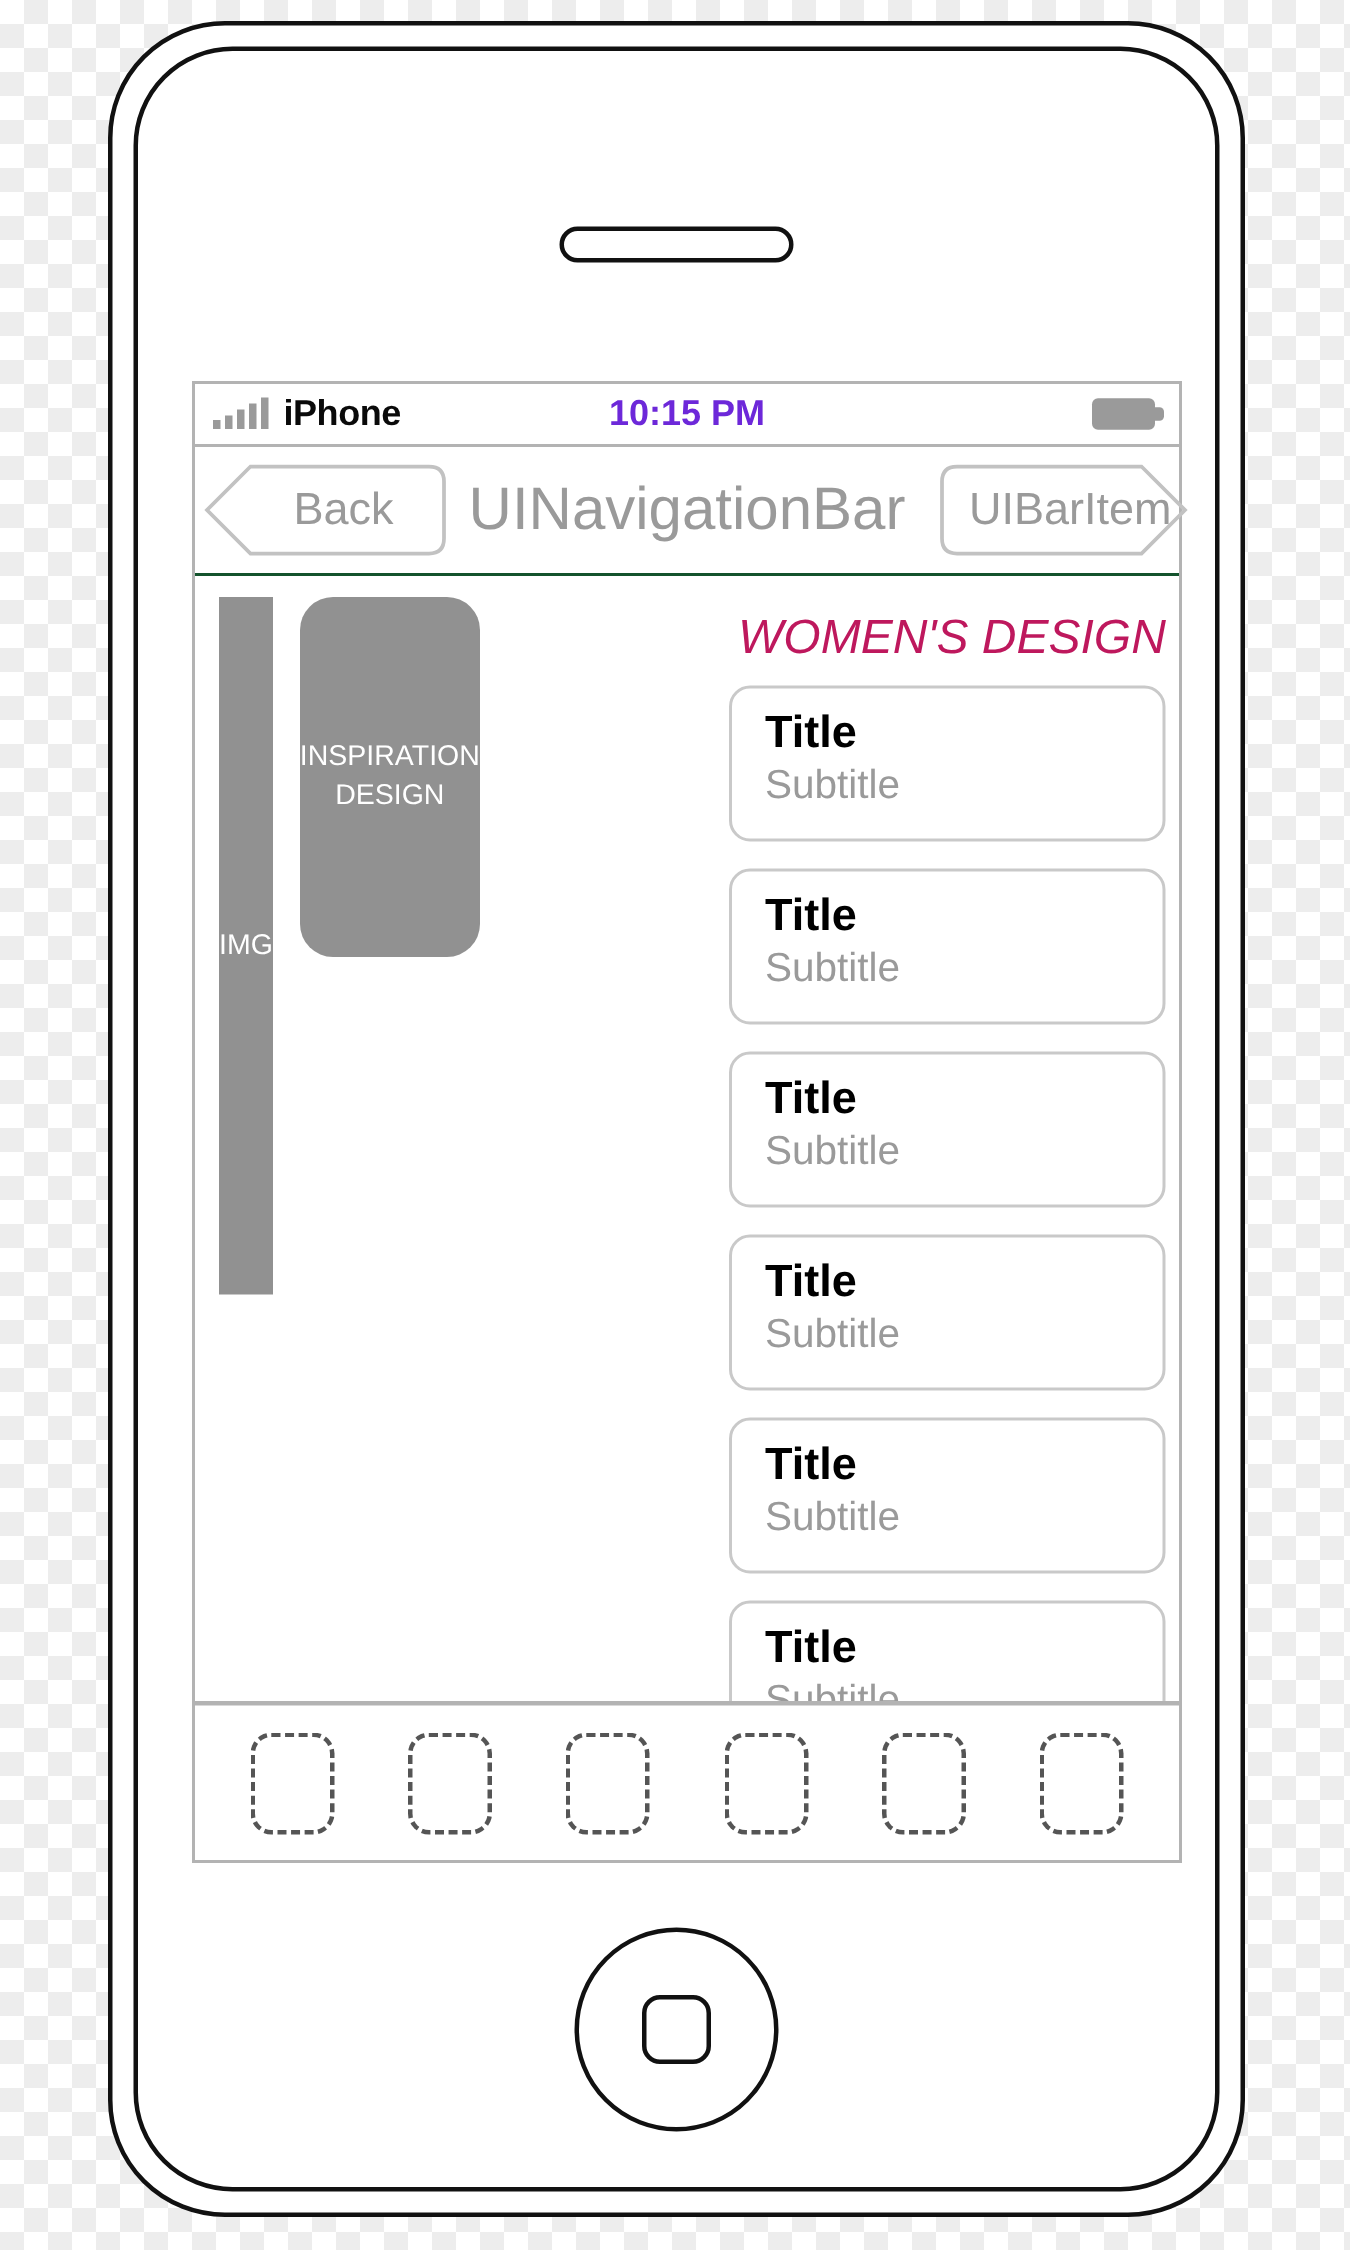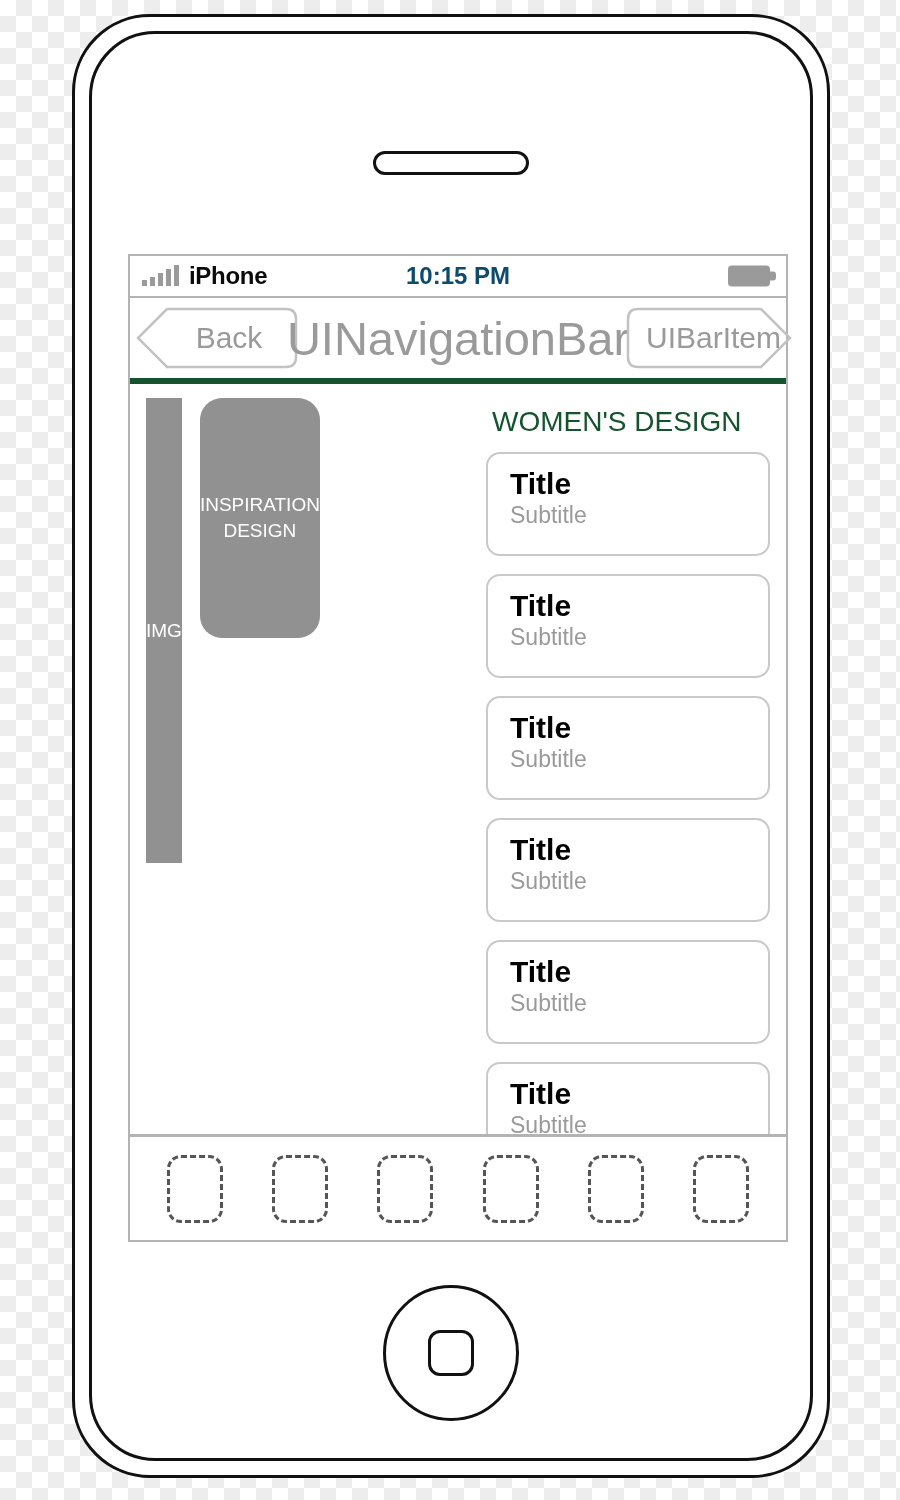--- a/index.html
+++ b/index.html
@@ -124,21 +124,21 @@
     color: #0a0a0a;
     letter-spacing: -0.3px;
   }
   .clock {
     position: absolute;
     left: 50%;
     top: 50%;
     transform: translate(-50%, -50%);
     font-size: 24px;
     font-weight: bold;
-    color: #0c4a6e;
+    color: #6d28d9;
   }
   .battery {
     position: absolute;
     right: 16px;
     top: 50%;
     transform: translateY(-50%);
     width: 42px;
     height: 21px;
     background: #9a9a9a;
     border-radius: 4px;
@@ -152,30 +152,30 @@
     height: 9px;
     background: #9a9a9a;
     border-radius: 0 3px 3px 0;
   }
 
   
   .nav-bar {
     position: relative;
     height: 86px;
     flex: 0 0 86px;
-    border-bottom: 6px solid #14532d;
+    border-bottom: 2px solid #14532d;
     display: flex;
     align-items: center;
   }
   .nav-title {
     position: absolute;
     left: 50%;
     top: 50%;
     transform: translate(-50%, -50%);
-    font-size: 47px;
+    font-size: 40px;
     color: #9a9a9a;
     white-space: nowrap;
   }
   .back-btn {
     position: absolute;
     left: 6px;
     top: 50%;
     transform: translateY(-50%);
     width: 162px;
     height: 62px;
@@ -236,41 +236,42 @@
   }
   .img-block.primary { height: 465px; }
   .img-block.secondary { height: 240px; border-radius: 22px; }
 
   .right-col {
     flex: 1 1 auto;
     display: flex;
     flex-direction: column;
   }
   .section-header {
-    font-size: 28px;
-    color: #14532d;
+    font-size: 32px;
+    color: #be185d;
     margin: 8px 0 14px 6px;
     white-space: nowrap;
+    font-style: italic;
   }
   .cards { display: flex; flex-direction: column; gap: 18px; }
   .card {
     height: 104px;
     border: 2px solid #c9c9c9;
     border-radius: 14px;
     background: #ffffff;
     padding: 12px 0 0 22px;
   }
   .card-title {
     font-size: 30px;
     font-weight: bold;
     color: #000000;
     line-height: 1.2;
   }
   .card-subtitle {
-    font-size: 23px;
+    font-size: 27px;
     color: #9a9a9a;
     line-height: 1.2;
   }
 
   
   .tab-bar {
     flex: 0 0 106px;
     border-top: 3px solid #b3b3b3;
     display: flex;
     align-items: center;

